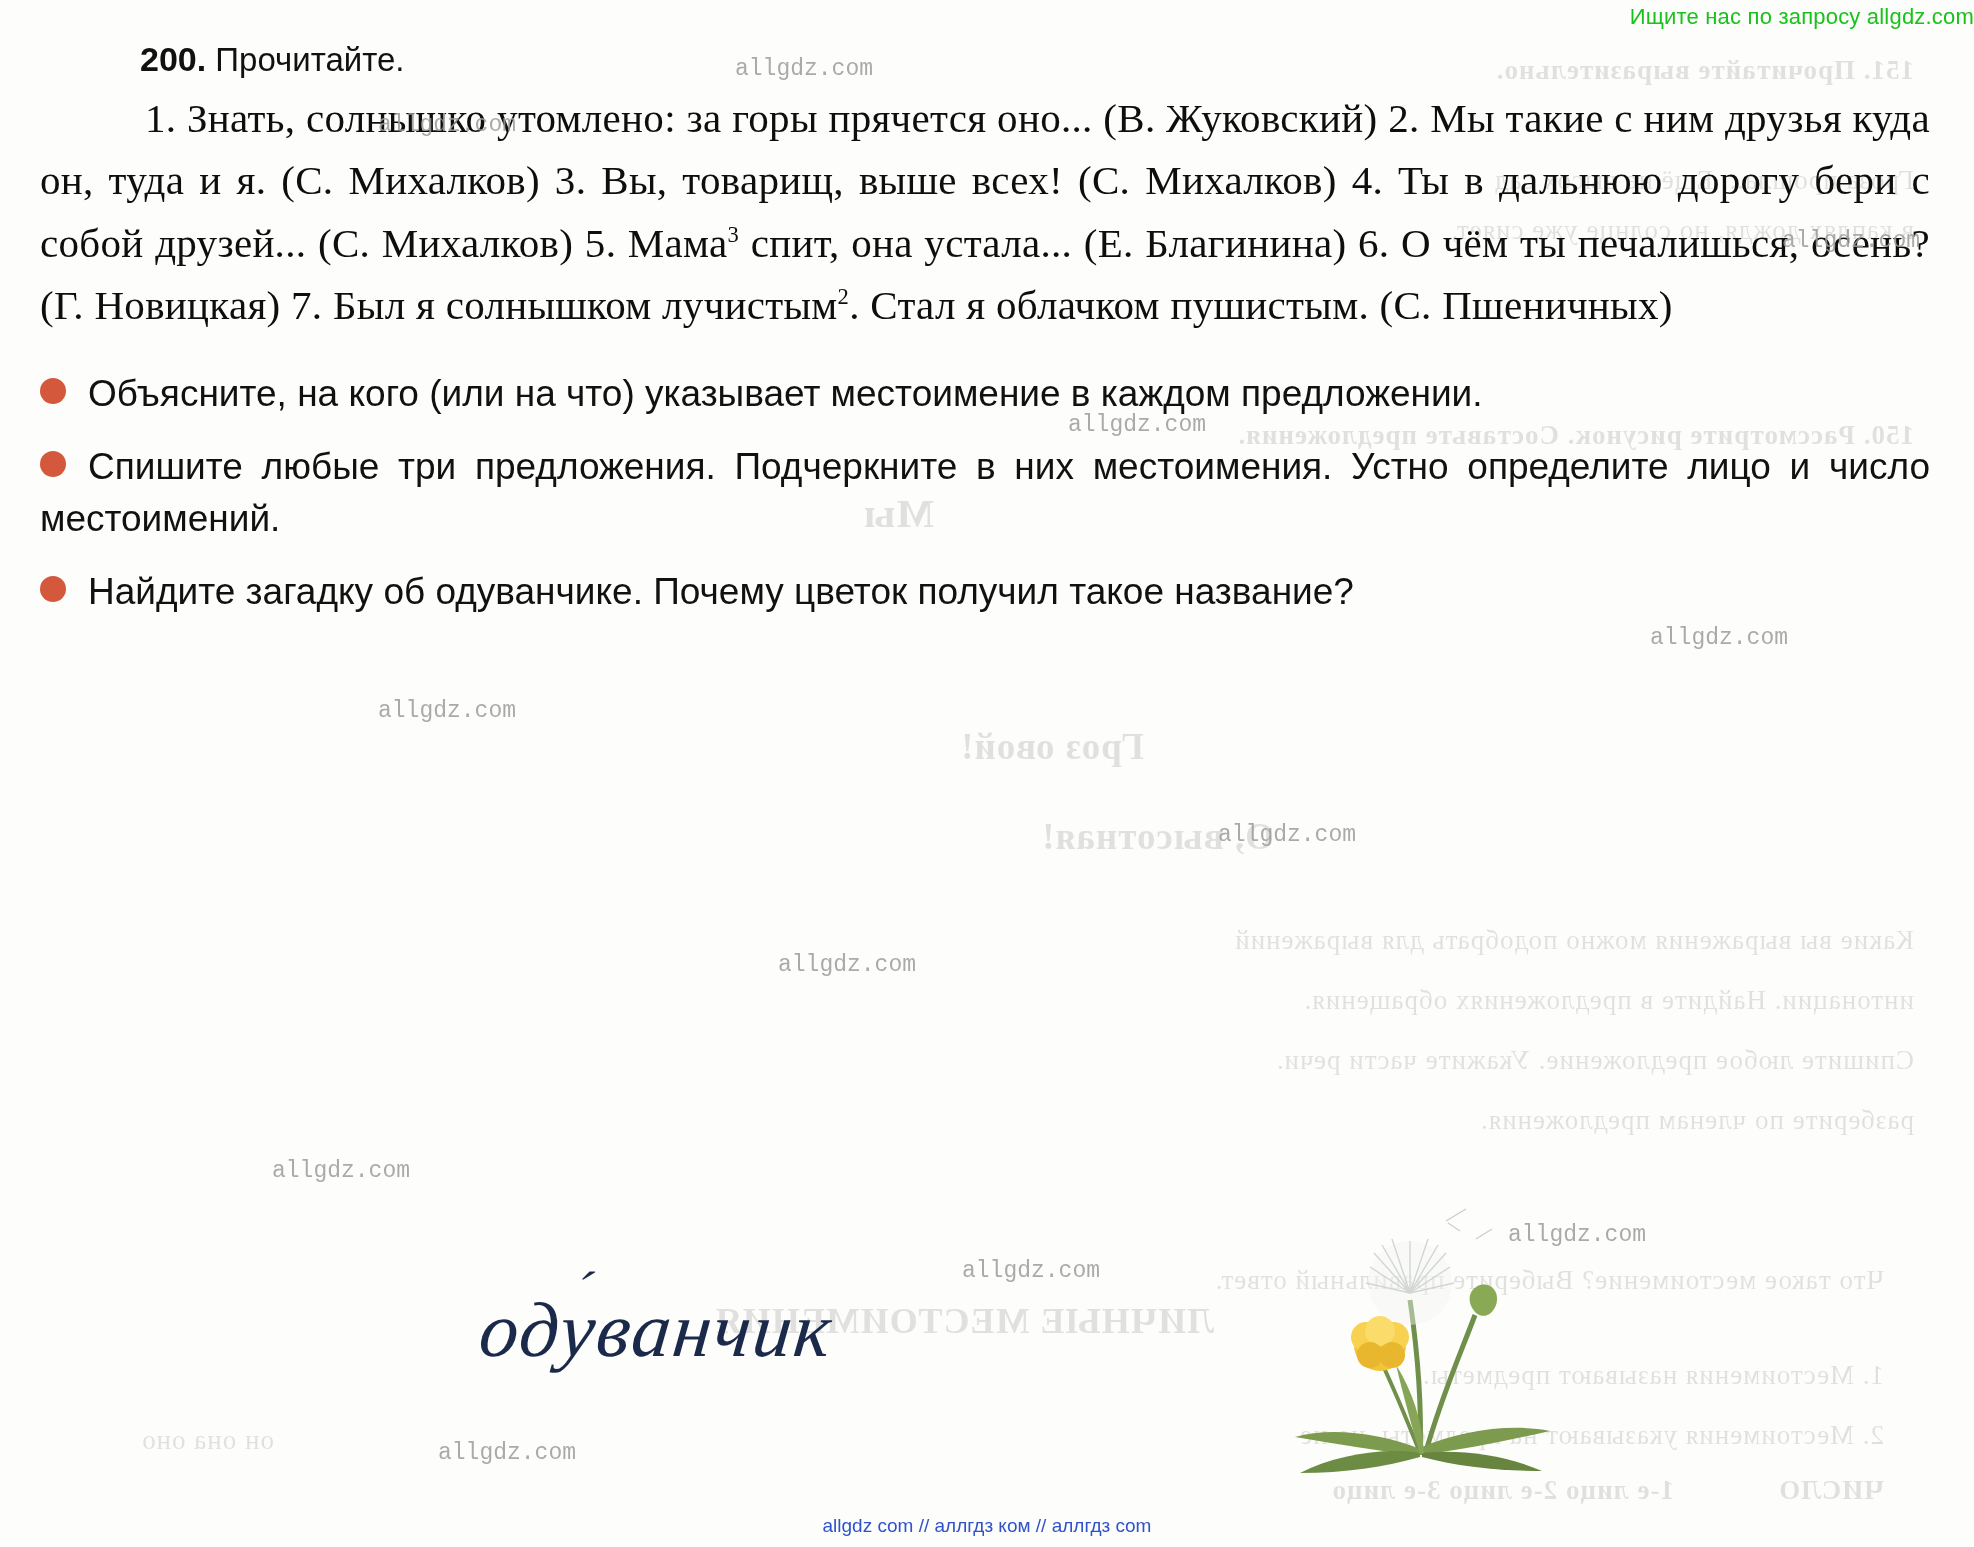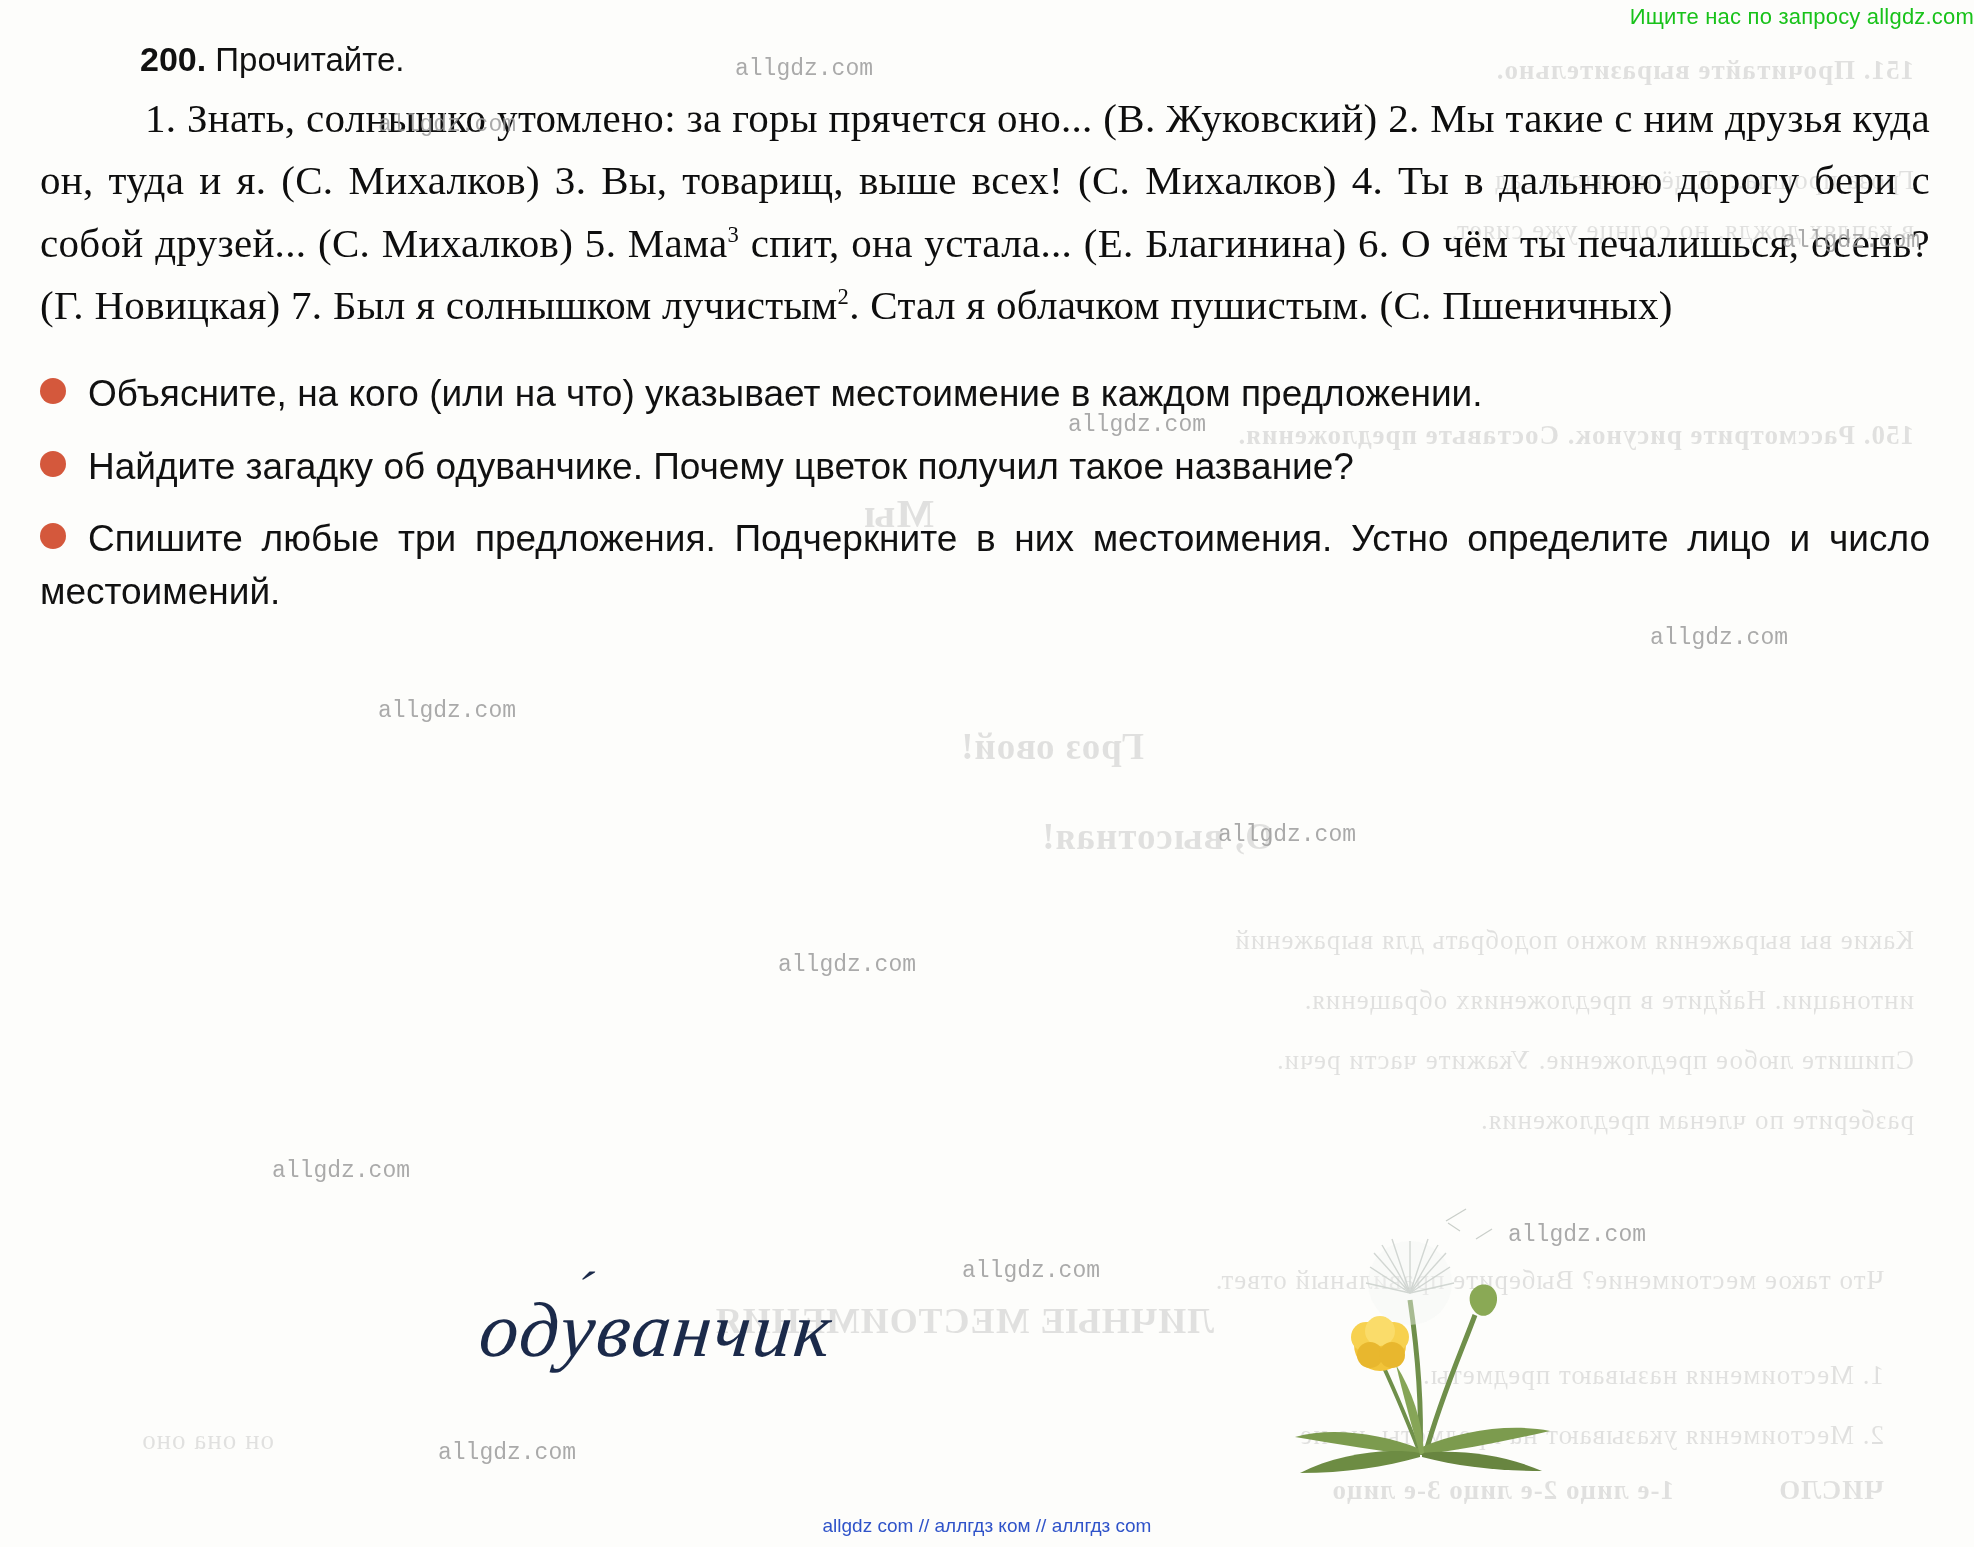--- a/index.html
+++ b/index.html
@@ -202,24 +202,24 @@
 
     <div class="body-text">
       <span class="first-indent"></span><span>1. Знать, солнышко утомлено: за горы прячется оно... (В. Жуковский) 2. Мы такие с ним друзья куда он, туда и я. (С. Михалков) 3. Вы, товарищ, выше всех! (С. Михалков) 4. Ты в дальнюю дорогу бери с собой друзей... (С. Михалков) 5. Мама</span><sup>3</sup><span> спит, она устала... (Е. Благинина) 6. О чём ты печалишься, осень? (Г. Новицкая) 7. Был я солнышком лучистым</span><sup>2</sup><span>. Стал я облачком пушистым. (С. Пшеничных)</span>
     </div>
 
     <div class="bullets">
       <div class="bullet-row">
         <span class="dot"></span><span class="lead">Объясните, на кого (или на что) указывает местоимение в каждом предложении.</span>
       </div>
       <div class="bullet-row">
-        <span class="dot"></span><span class="lead">Найдите загадку об одуванчике. Почему цветок получил такое название?</span>
+        <span class="dot"></span><span class="lead">Спишите любые три предложения. Подчеркните в них местоимения. Устно определите лицо и число местоимений.</span>
       </div>
       <div class="bullet-row">
-        <span class="dot"></span><span class="lead">Спишите любые три предложения. Подчеркните в них местоимения. Устно определите лицо и число местоимений.</span>
+        <span class="dot"></span><span class="lead">Найдите загадку об одуванчике. Почему цветок получил такое название?</span>
       </div>
     </div>
 
   </div>
 
   <div class="word-block">
     <span>од</span><span class="accent">у</span><span>ванчик</span>
   </div>
 
   <div class="dandelion">

